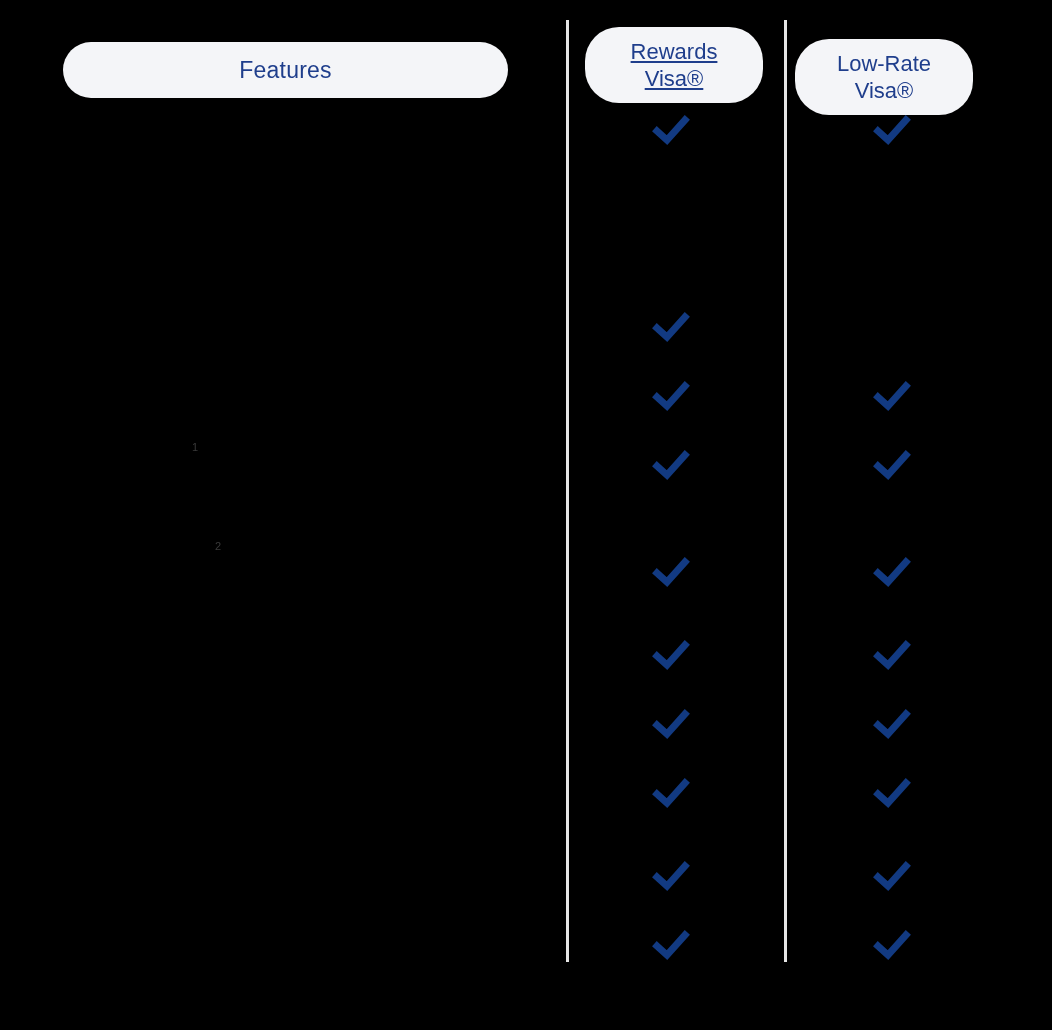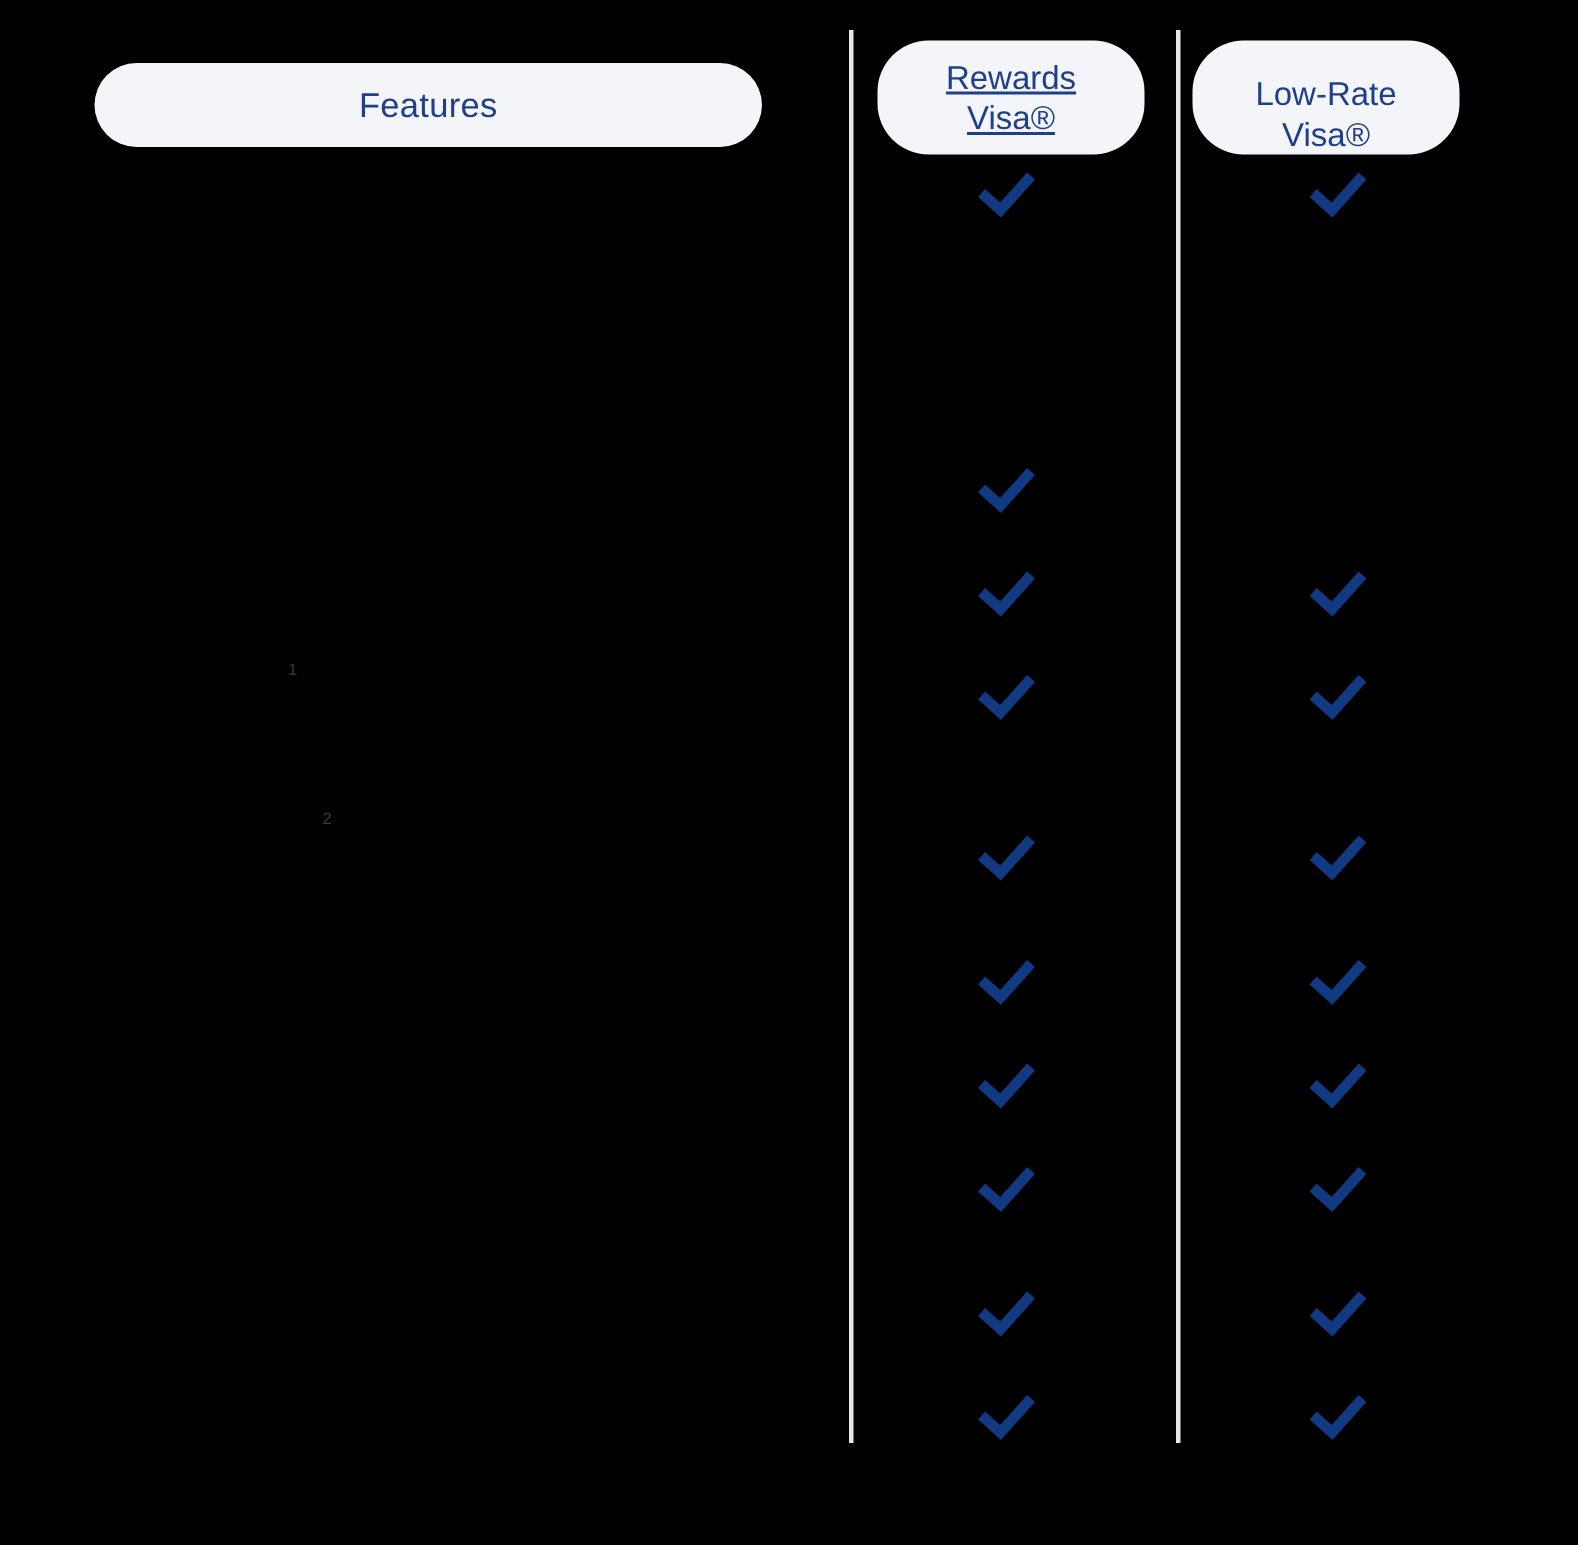--- a/index.html
+++ b/index.html
@@ -49,21 +49,21 @@
 
   .pill-card {
     width: 178px;
     height: 76px;
     border-radius: 34px;
     font-size: 22px;
     line-height: 27px;
     font-weight: 400;
   }
   .pill-rewards { left: 585px; top: 27px; text-decoration: underline; }
-  .pill-lowrate { left: 795px; top: 27px; align-items: flex-end; }
+  .pill-lowrate { left: 795px; top: 39px; }
 
   .pill-card .pill-line { display: block; white-space: nowrap; }
 
   
   .divider {
     position: absolute;
     top: 20px;
     width: 3px;
     height: 942px;
     background: #e6e6e6;

